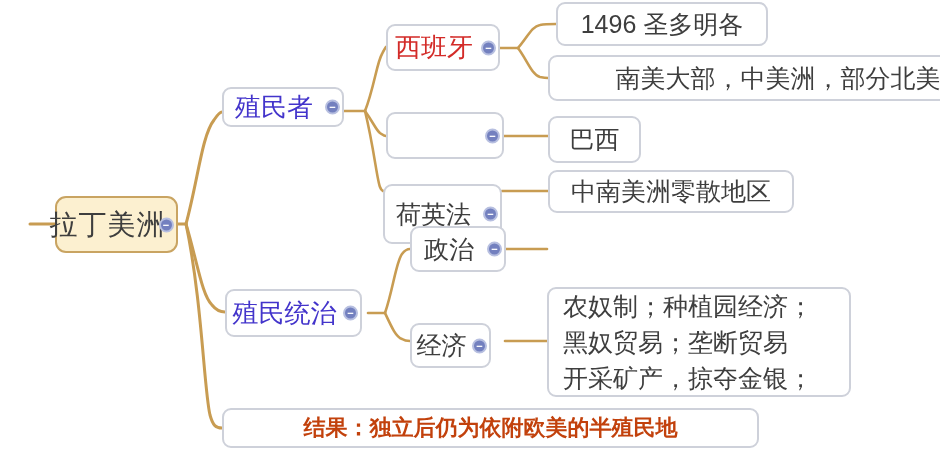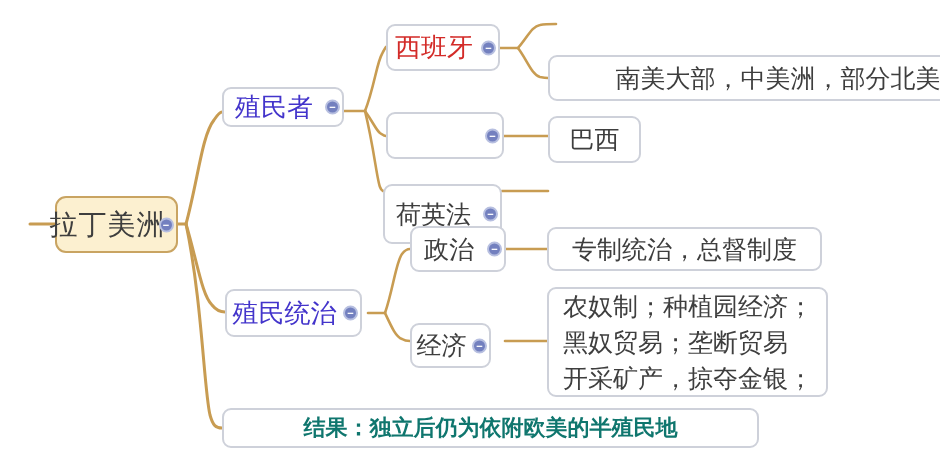--- a/index.html
+++ b/index.html
@@ -45,21 +45,21 @@
     background: #fcf0d0;
     border-color: #c9a462;
     border-radius: 11px;
     font-size: 28px;
     letter-spacing: 1px;
   }
   .node.has-btn { padding-right: 18px; }
   .node .label { pointer-events: none; }
   .blue-text  { color: #4334cb; }
   .red-text   { color: #d32b28; }
-  .result-text{ color: #0f766e; font-weight: bold; }
+  .result-text{ color: #c2410c; font-weight: bold; }
   .fs26 { font-size: 26px; }
   .fs25 { font-size: 25px; }
   .fs22 { font-size: 22px; }
   .collapse-btn {
     position: absolute;
     right: 2px;
     top: 50%;
     transform: translateY(-50%);
     width: 11px;
     height: 11px;
@@ -117,59 +117,62 @@
   <div class="node has-btn fs26 blue-text" style="left:222px;top:87px;width:122px;height:40px">
     <span class="label">殖民者</span>
     <span class="collapse-btn">−</span>
   </div>
 
   <div class="node has-btn fs26 red-text" style="left:386px;top:24px;width:114px;height:47px">
     <span class="label">西班牙</span>
     <span class="collapse-btn">−</span>
   </div>
 
+  <div class="node fs25" style="left:556px;top:2px;width:212px;height:44px">
+    <span class="label">1496  圣多明各</span>
+  </div>
 
   <div class="node fs25" style="left:548px;top:55px;width:460px;height:46px">
     <span class="label">南美大部，中美洲，部分北美</span>
   </div>
 
   <div class="node has-btn fs26 red-text" style="left:386px;top:112px;width:118px;height:47px">
     <span class="collapse-btn">−</span>
   </div>
 
   <div class="node fs25" style="left:548px;top:116px;width:93px;height:47px">
     <span class="label">巴西</span>
   </div>
 
   <div class="node has-btn fs25" style="left:383px;top:184px;width:119px;height:60px">
     <span class="label">荷英法</span>
     <span class="collapse-btn">−</span>
   </div>
 
+  <div class="node fs25" style="left:548px;top:170px;width:246px;height:43px">
+    <span class="label">中南美洲零散地区</span>
+  </div>
 
   <div class="node has-btn fs26 blue-text" style="left:225px;top:289px;width:137px;height:48px">
     <span class="label">殖民统治</span>
     <span class="collapse-btn">−</span>
   </div>
 
   <div class="node has-btn fs25" style="left:410px;top:226px;width:96px;height:46px">
     <span class="label">政治</span>
     <span class="collapse-btn">−</span>
   </div>
 
-  <div class="node fs25" style="left:547px;top:227px;width:275px;height:44px">
-    <span class="label">专制统治，总督制度</span>
-  </div>
 
   <div class="node has-btn fs25" style="left:410px;top:323px;width:81px;height:45px">
     <span class="label">经济</span>
     <span class="collapse-btn">−</span>
   </div>
 
-  <div class="node fs25 multiline" style="left:547px;top:287px;width:281px;height:110px">
+  <div class="node fs25 multiline" style="left:547px;top:287px;width:304px;height:110px">
     <span class="label">农奴制；种植园经济；</span>
     <span class="label">黑奴贸易；垄断贸易</span>
     <span class="label">开采矿产，掠夺金银；</span>
   </div>
 
   <div class="node fs22 result-text" style="left:222px;top:408px;width:537px;height:40px">
     <span class="label">结果：独立后仍为依附欧美的半殖民地</span>
   </div>
 
 </div>

